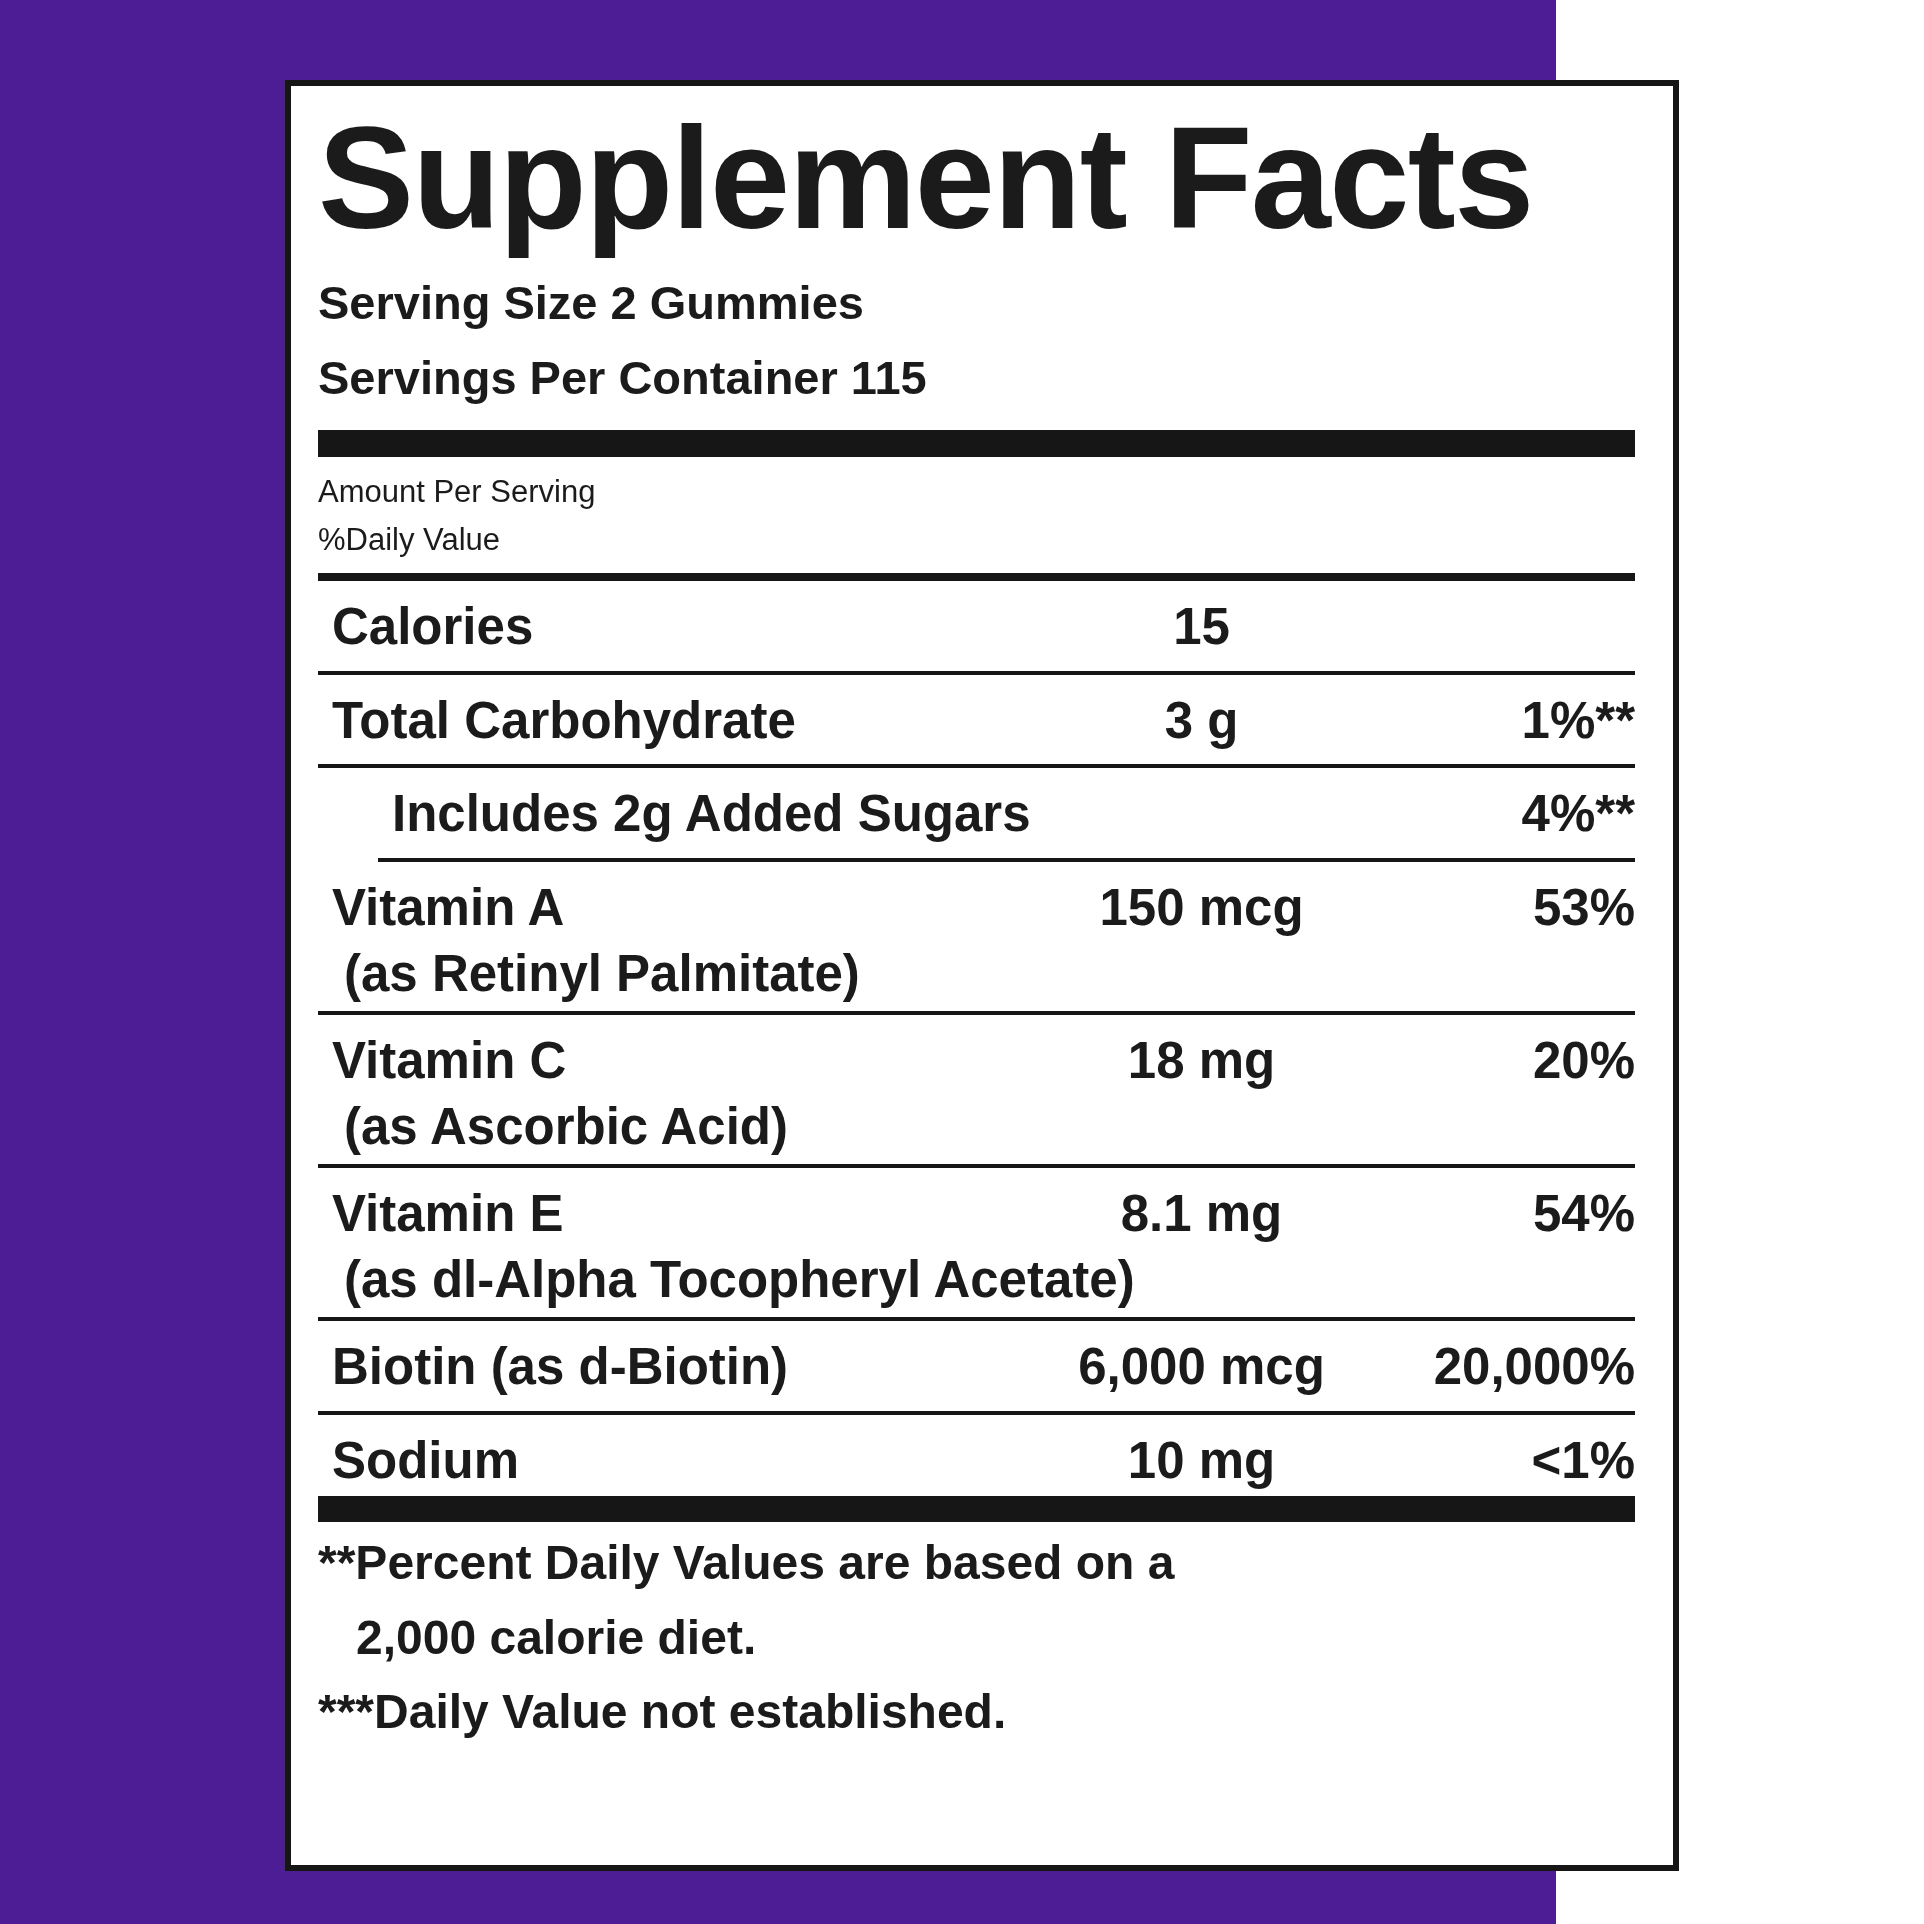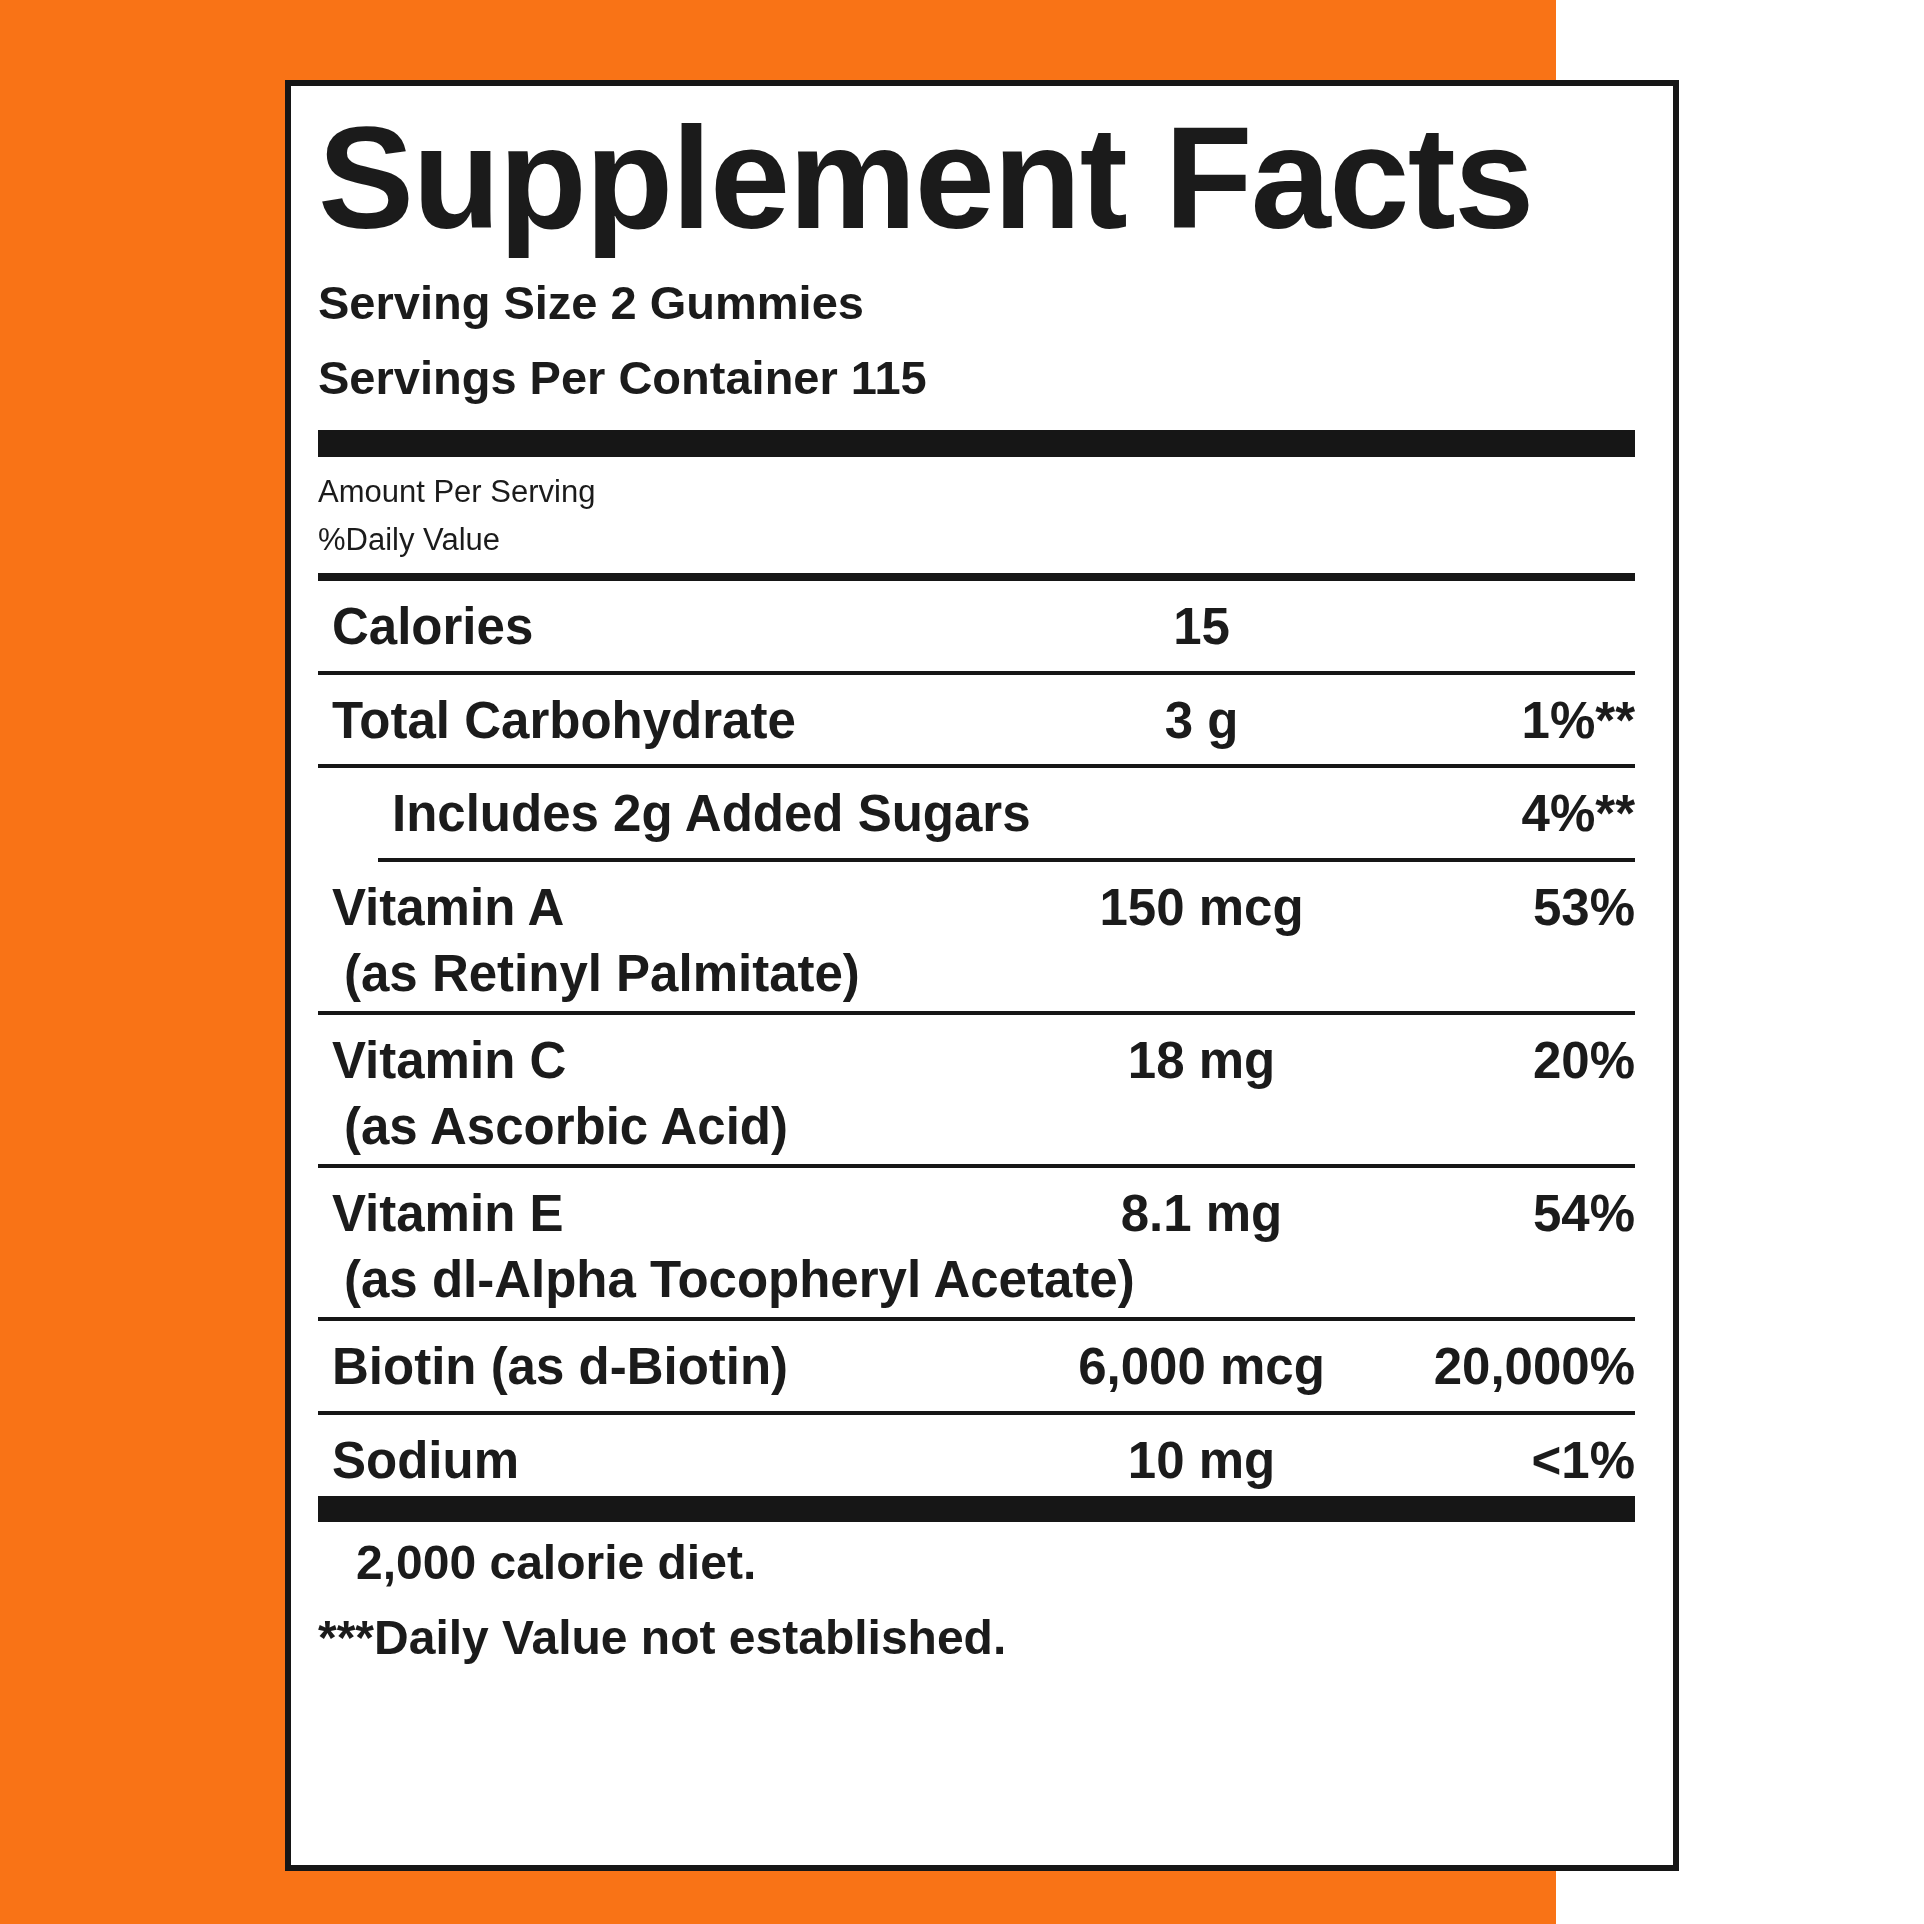--- a/index.html
+++ b/index.html
@@ -1,17 +1,17 @@
 <!DOCTYPE html>
 <html style="font-size:13px"><head>
 <meta charset="utf-8">
 <style>
   html,body{margin:0;padding:0;background:#ffffff;}
   .canvas{
-    position:relative;width:1556px;height:1925px;background:#f97316;
+    position:relative;width:1556px;height:1925px;background:#4c1d95;
     font-family:"Liberation Sans",sans-serif;color:#1b1b1b;
   }
   .facts-box{
     position:absolute;left:285px;top:80px;width:1394px;height:1791px;
     box-sizing:border-box;border:6.4px solid #161616;background:#ffffff;
     padding:29px 38px 0 27px;
   }
   .title{
     font-size:144px;font-weight:bold;line-height:128px;letter-spacing:-1.6px;
     white-space:nowrap;
@@ -127,19 +127,20 @@
       <div class="line">
         <span class="nm">Sodium</span>
         <span class="amt">10 mg</span>
         <span class="dv">&lt;1%</span>
       </div>
     </div>
 
     <div class="bar bottom"></div>
 
     <div class="footnotes">
+      <div class="fn">**Percent Daily Values are based on a</div>
       <div class="fn hang">2,000 calorie diet.</div>
       <div class="fn">***Daily Value not established.</div>
     </div>
 
   </div>
 </div>
 
 
 </body></html>

